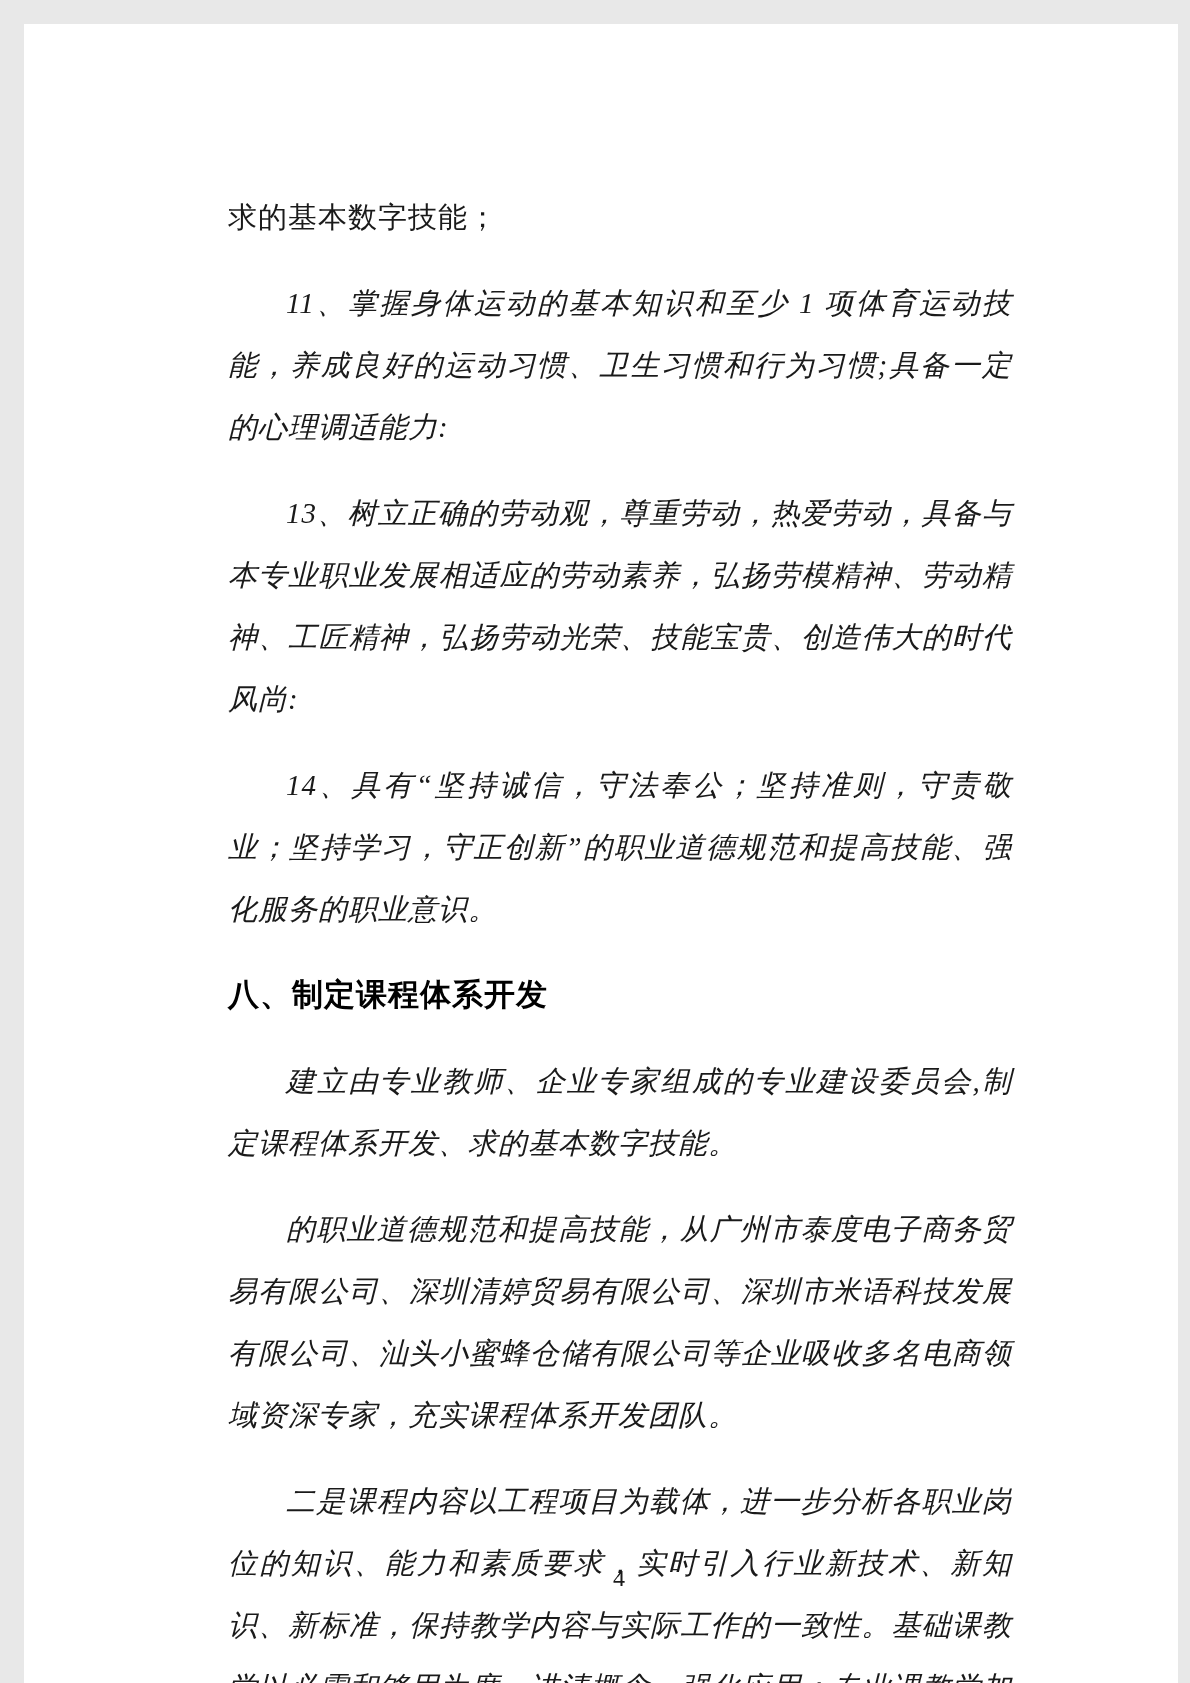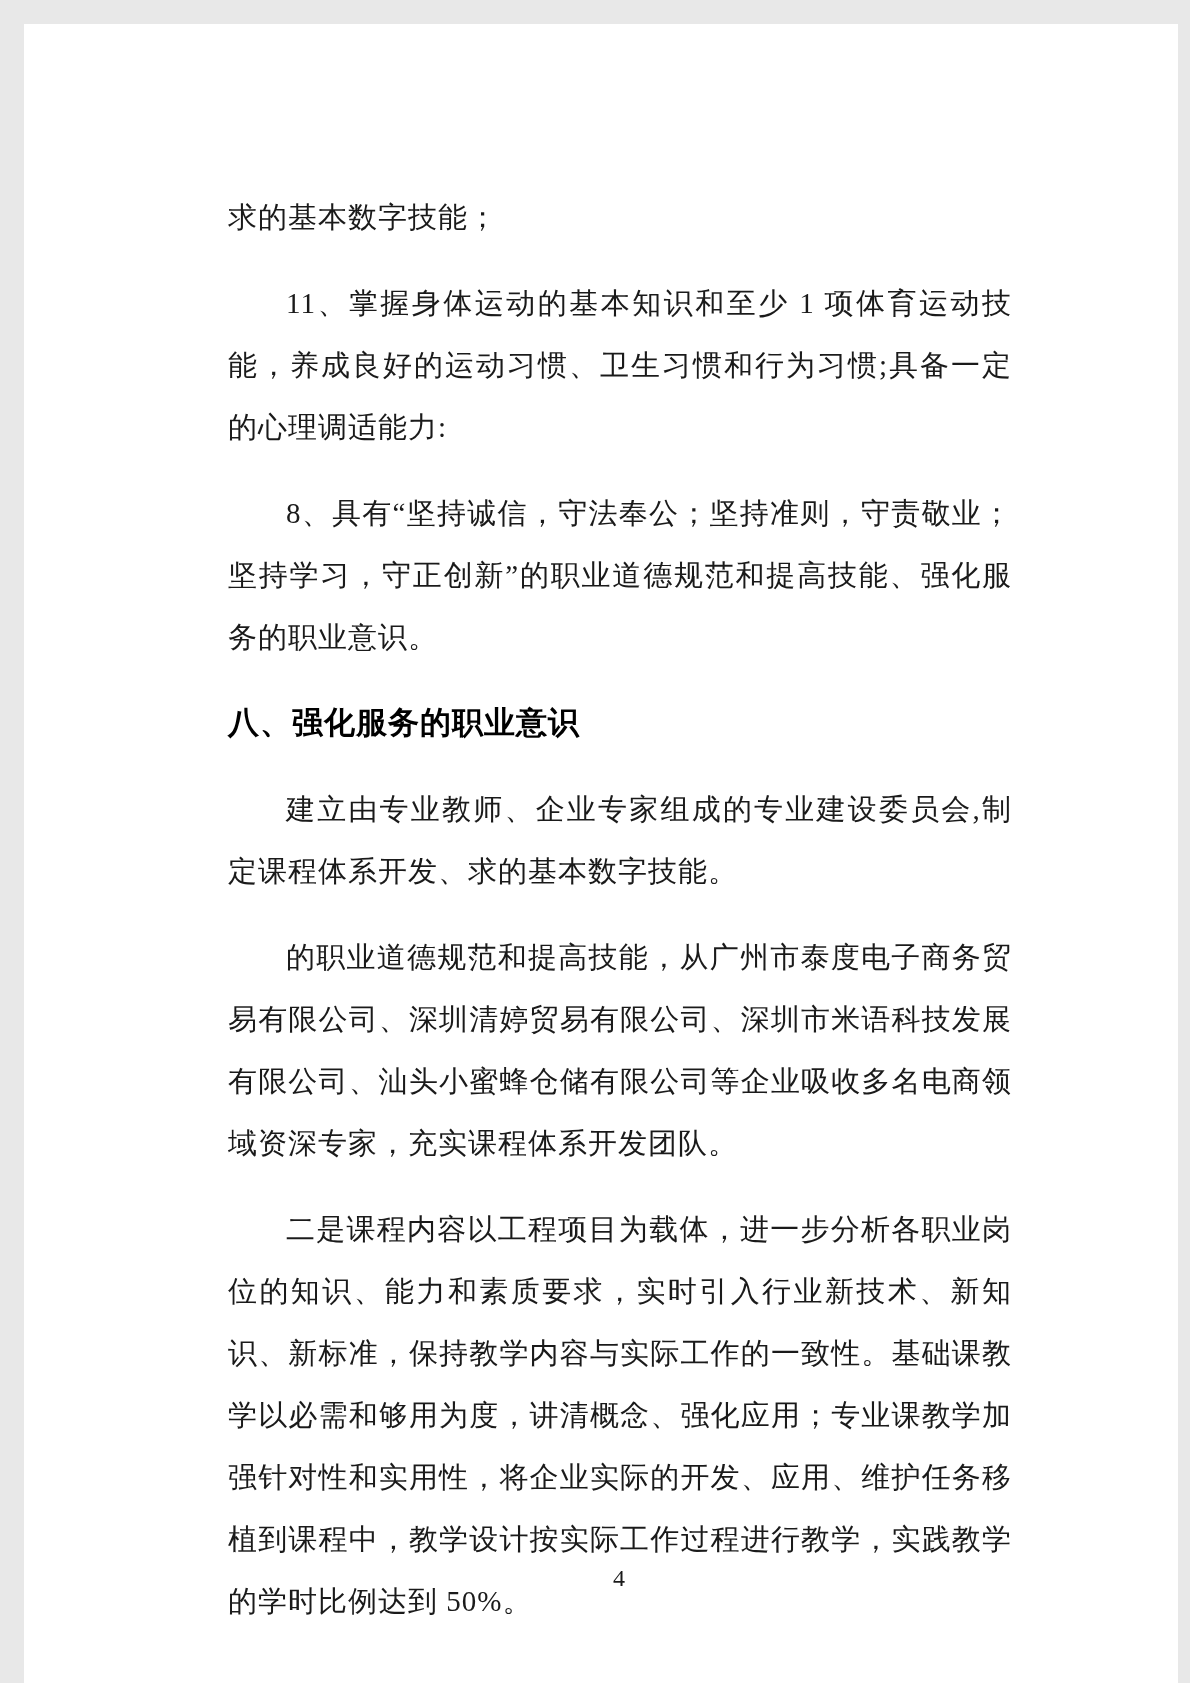--- a/index.html
+++ b/index.html
@@ -22,20 +22,21 @@
   }
   .doc-body p {
     font-size: 29px;
     line-height: 62px;
     text-align: justify;
     letter-spacing: 1px;
     color: #1a1a1a;
   }
   .doc-body p.indent {
     text-indent: 2em;
+    font-style: italic;
   }
   .doc-body p.heading {
     font-family: "Liberation Sans", "DejaVu Sans", sans-serif;
     font-weight: bold;
     font-size: 31px;
     line-height: 62px;
     text-align: left;
     text-indent: 0;
     letter-spacing: 1px;
     color: #000000;
@@ -54,22 +55,23 @@
     font-family: "Liberation Serif", "DejaVu Serif", serif;
   }
 </style>
 </head>
 <body>
 
 <div class="page">
   <div class="doc-body">
       <p class="">求的基本数字技能；</p>
       <p class=" indent">11、掌握身体运动的基本知识和至少 1 项体育运动技能，养成良好的运动习惯、卫生习惯和行为习惯;具备一定的心理调适能力:</p>
-      <p class=" indent">8、具有“坚持诚信，守法奉公；坚持准则，守责敬业；坚持学习，守正创新”的职业道德规范和提高技能、强化服务的职业意识。</p>
-      <p class="heading">八、强化服务的职业意识</p>
+      <p class=" indent">13、树立正确的劳动观，尊重劳动，热爱劳动，具备与本专业职业发展相适应的劳动素养，弘扬劳模精神、劳动精神、工匠精神，弘扬劳动光荣、技能宝贵、创造伟大的时代风尚:</p>
+      <p class=" indent">14、具有“坚持诚信，守法奉公；坚持准则，守责敬业；坚持学习，守正创新”的职业道德规范和提高技能、强化服务的职业意识。</p>
+      <p class="heading">八、制定课程体系开发</p>
       <p class=" indent">建立由专业教师、企业专家组成的专业建设委员会,制定课程体系开发、求的基本数字技能。</p>
       <p class=" indent">的职业道德规范和提高技能，从广州市泰度电子商务贸易有限公司、深圳清婷贸易有限公司、深圳市米语科技发展有限公司、汕头小蜜蜂仓储有限公司等企业吸收多名电商领域资深专家，充实课程体系开发团队。</p>
       <p class=" indent">二是课程内容以工程项目为载体，进一步分析各职业岗位的知识、能力和素质要求，实时引入行业新技术、新知识、新标准，保持教学内容与实际工作的一致性。基础课教学以必需和够用为度，讲清概念、强化应用；专业课教学加强针对性和实用性，将企业实际的开发、应用、维护任务移植到课程中，教学设计按实际工作过程进行教学，实践教学的学时比例达到 50%。</p>
     </div>
   <div class="page-footer">
     <span class="page-number">4</span>
   </div>
 </div>
 
 </body></html>

